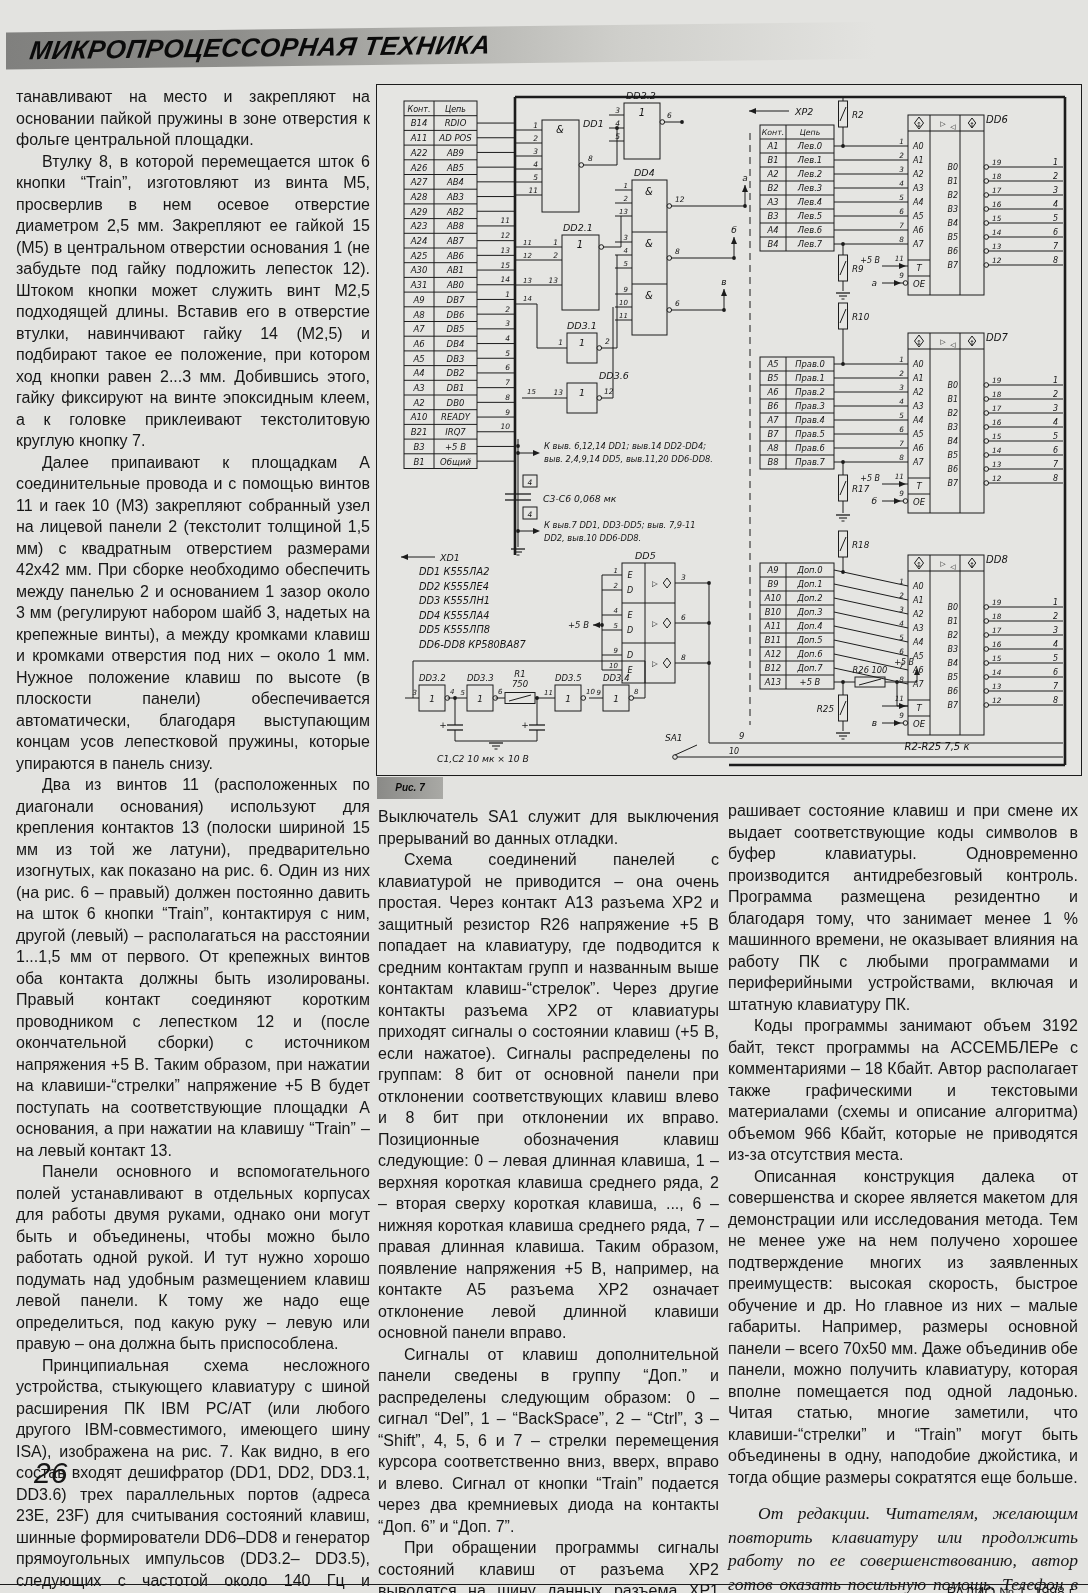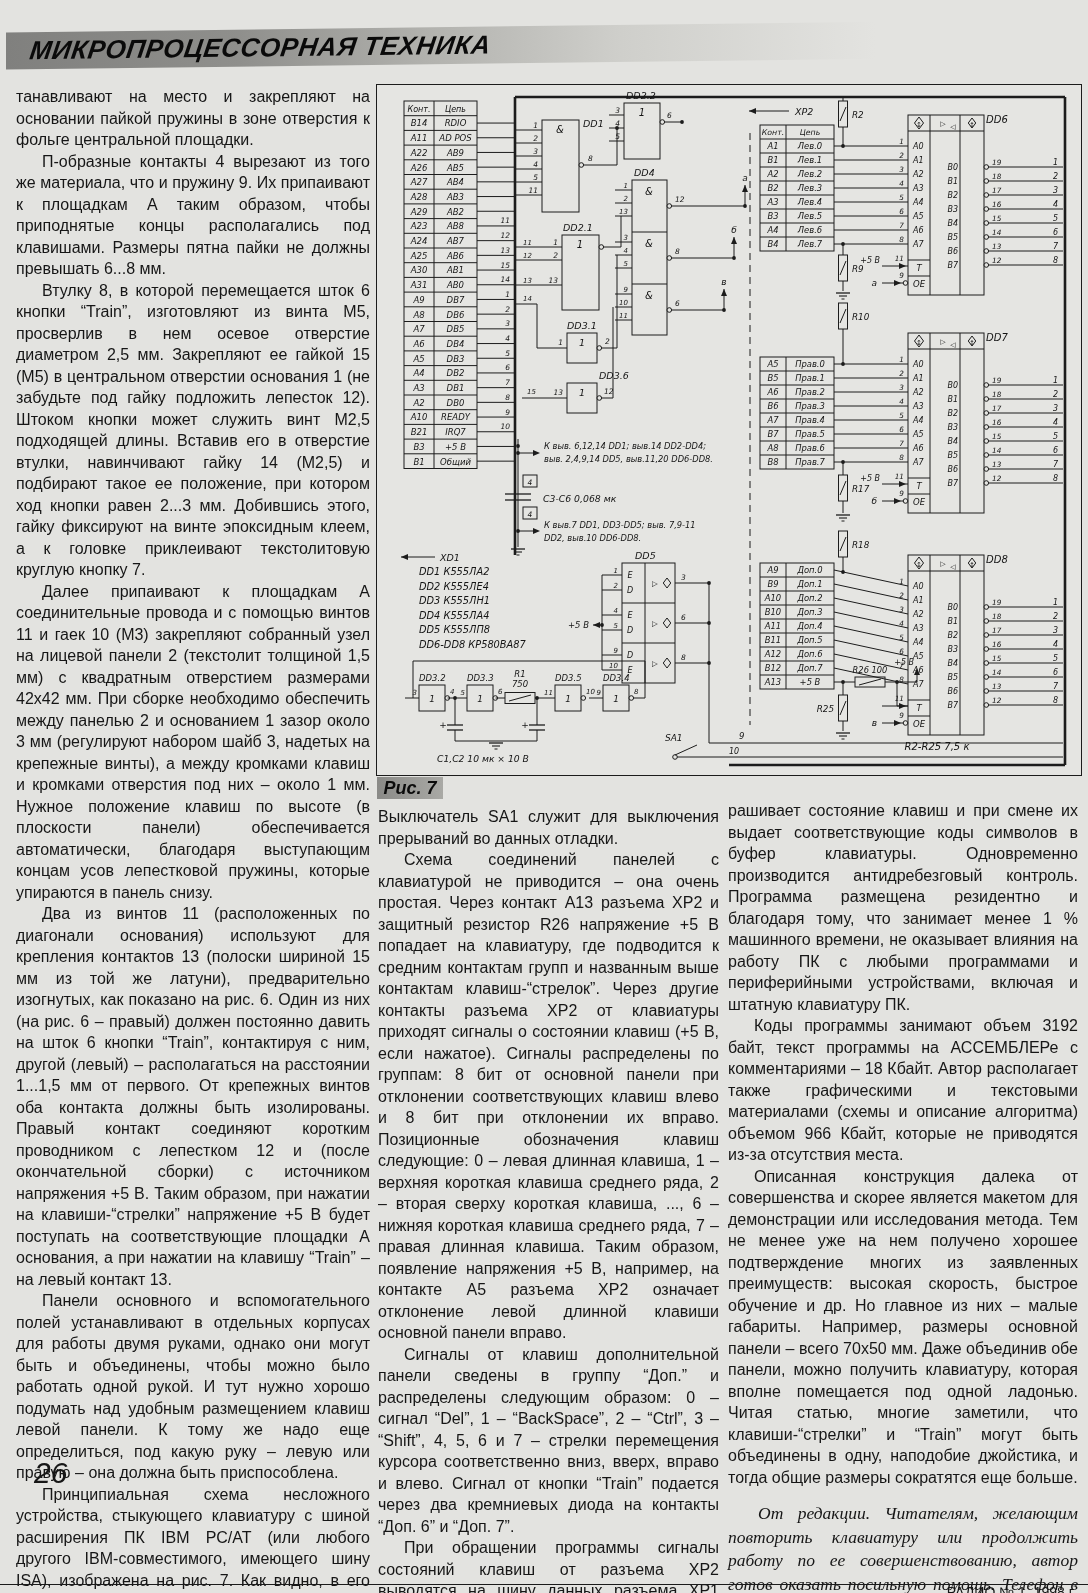--- a/index.html
+++ b/index.html
@@ -15,39 +15,38 @@
   .col p.ni{text-indent:0}
   #col-left{left:16px;top:86px;width:354px}
   #col-mid{left:378px;top:806px;width:341px}
   #col-right{left:728px;top:800px;width:350px}
   .editorial{font-family:"Liberation Serif",serif;font-style:italic;font-size:17.5px;line-height:23.5px;
        margin-top:14px !important;text-indent:30px !important}
   .editorial .lead{font-weight:normal}
   #fig{position:absolute;left:376px;top:84px;width:704px;height:690px;border:1.6px solid #1c1c1c;background:#e5e5e2}
   #fig svg{position:absolute;left:0;top:0;width:100%;height:100%}
   #fig-cap{position:absolute;left:377px;top:777px;width:66px;height:22px;text-align:center;line-height:22px;
-       font-weight:bold;font-style:italic;font-size:18px;color:#0b0b0b;
+       font-weight:bold;font-style:italic;font-size:10px;color:#0b0b0b;
        background:linear-gradient(90deg,#8a8a87,#a9a9a5)}
   #page-num{position:absolute;left:34px;top:1456px;font-size:30px;font-weight:normal;font-style:italic}
   #footer-right{position:absolute;right:12px;top:1584px;font-size:14px}
   #bottom-rule{position:absolute;left:0;top:1584px;width:1088px;border-top:1.6px solid #1a1a1a}
   .ft{font-family:"DejaVu Sans",sans-serif;font-style:italic;fill:#151515}
 </style>
 </head>
 <body>
 
 <div class="page">
 
   <div class="hdr-strip">
     <div class="hdr-text">МИКРОПРОЦЕССОРНАЯ ТЕХНИКА</div>
   </div>
 
   <div id="col-left" class="col">
     <p class="ni">танавливают на место и закрепляют на основании пайкой пружины в зоне отверстия к фольге центральной площадки.</p>
-    <p>П-образные контакты 4 вырезают из того же материала, что и пружину 9. Их припаивают к площадкам А таким образом, чтобы приподнятые концы располагались под клавишами. Размеры пятна пайки не должны превышать 6...8 мм.</p>
     <p>Втулку 8, в которой перемещается шток 6 кнопки “Train”, изготовляют из винта М5, просверлив в нем осевое отверстие диаметром 2,5 мм. Закрепляют ее гайкой 15 (М5) в центральном отверстии основания 1 (не забудьте под гайку подложить лепесток 12). Штоком кнопки может служить винт М2,5 подходящей длины. Вставив его в отверстие втулки, навинчивают гайку 14 (М2,5) и подбирают такое ее положение, при котором ход кнопки равен 2...3 мм. Добившись этого, гайку фиксируют на винте эпоксидным клеем, а к головке приклеивают текстолитовую круглую кнопку 7.</p>
     <p>Далее припаивают к площадкам А соединительные провода и с помощью винтов 11 и гаек 10 (М3) закрепляют собранный узел на лицевой панели 2 (текстолит толщиной 1,5 мм) с квадратным отверстием размерами 42х42 мм. При сборке необходимо обеспечить между панелью 2 и основанием 1 зазор около 3 мм (регулируют набором шайб 3, надетых на крепежные винты), а между кромками клавиш и кромками отверстия под них – около 1 мм. Нужное положение клавиш по высоте (в плоскости панели) обеспечивается автоматически, благодаря выступающим концам усов лепестковой пружины, которые упираются в панель снизу.</p>
     <p>Два из винтов 11 (расположенных по диагонали основания) используют для крепления контактов 13 (полоски шириной 15 мм из той же латуни), предварительно изогнутых, как показано на рис. 6. Один из них (на рис. 6 – правый) должен постоянно давить на шток 6 кнопки “Train”, контактируя с ним, другой (левый) – располагаться на расстоянии 1...1,5 мм от первого. От крепежных винтов оба контакта должны быть изолированы. Правый контакт соединяют коротким проводником с лепестком 12 и (после окончательной сборки) с источником напряжения +5 В. Таким образом, при нажатии на клавиши-“стрелки” напряжение +5 В будет поступать на соответствующие площадки А основания, а при нажатии на клавишу “Train” – на левый контакт 13.</p>
     <p>Панели основного и вспомогательного полей устанавливают в отдельных корпусах для работы двумя руками, однако они могут быть и объединены, чтобы можно было работать одной рукой. И тут нужно хорошо подумать над удобным размещением клавиш левой панели. К тому же надо еще определиться, под какую руку – левую или правую – она должна быть приспособлена.</p>
     <p>Принципиальная схема несложного устройства, стыкующего клавиатуру с шиной расширения ПК IBM PC/AT (или любого другого IBM-совместимого, имеющего шину ISA), изображена на рис. 7. Как видно, в его состав входят дешифратор (DD1, DD2, DD3.1, DD3.6) трех параллельных портов (адреса 23Е, 23F) для считывания состояний клавиш, шинные формирователи DD6–DD8 и генератор прямоугольных импульсов (DD3.2– DD3.5), следующих с частотой около 140 Гц и используемых для прерываний по седьмому уровню (IRQ7).</p>
   </div>
 
   <div id="fig">
     <svg id="svg" viewBox="0 0 704 690">
         <line x1="138" y1="12" x2="688" y2="12" stroke="#1c1c1c" stroke-width="2.6"></line>

